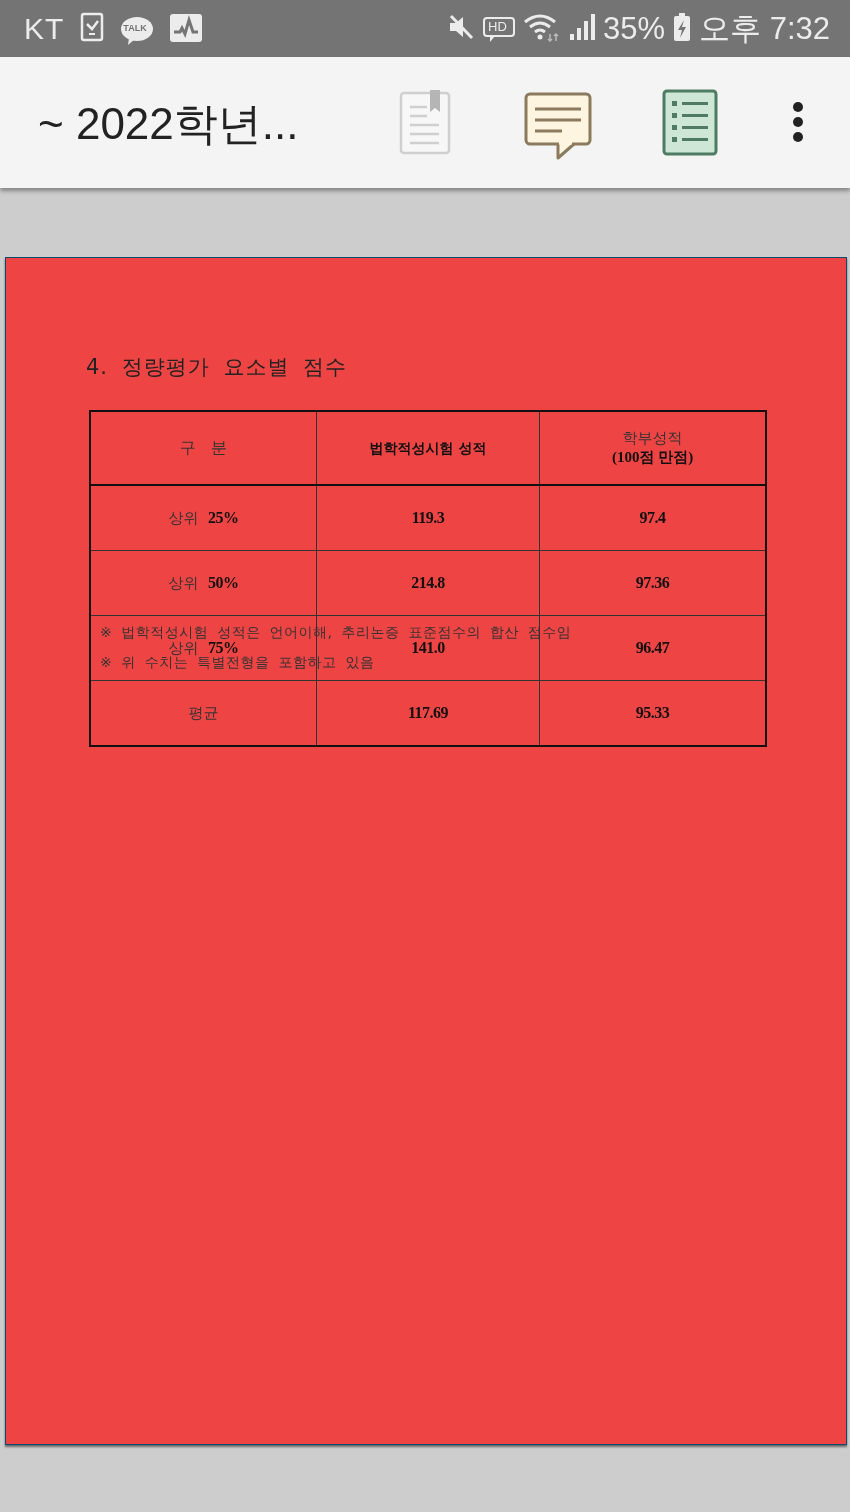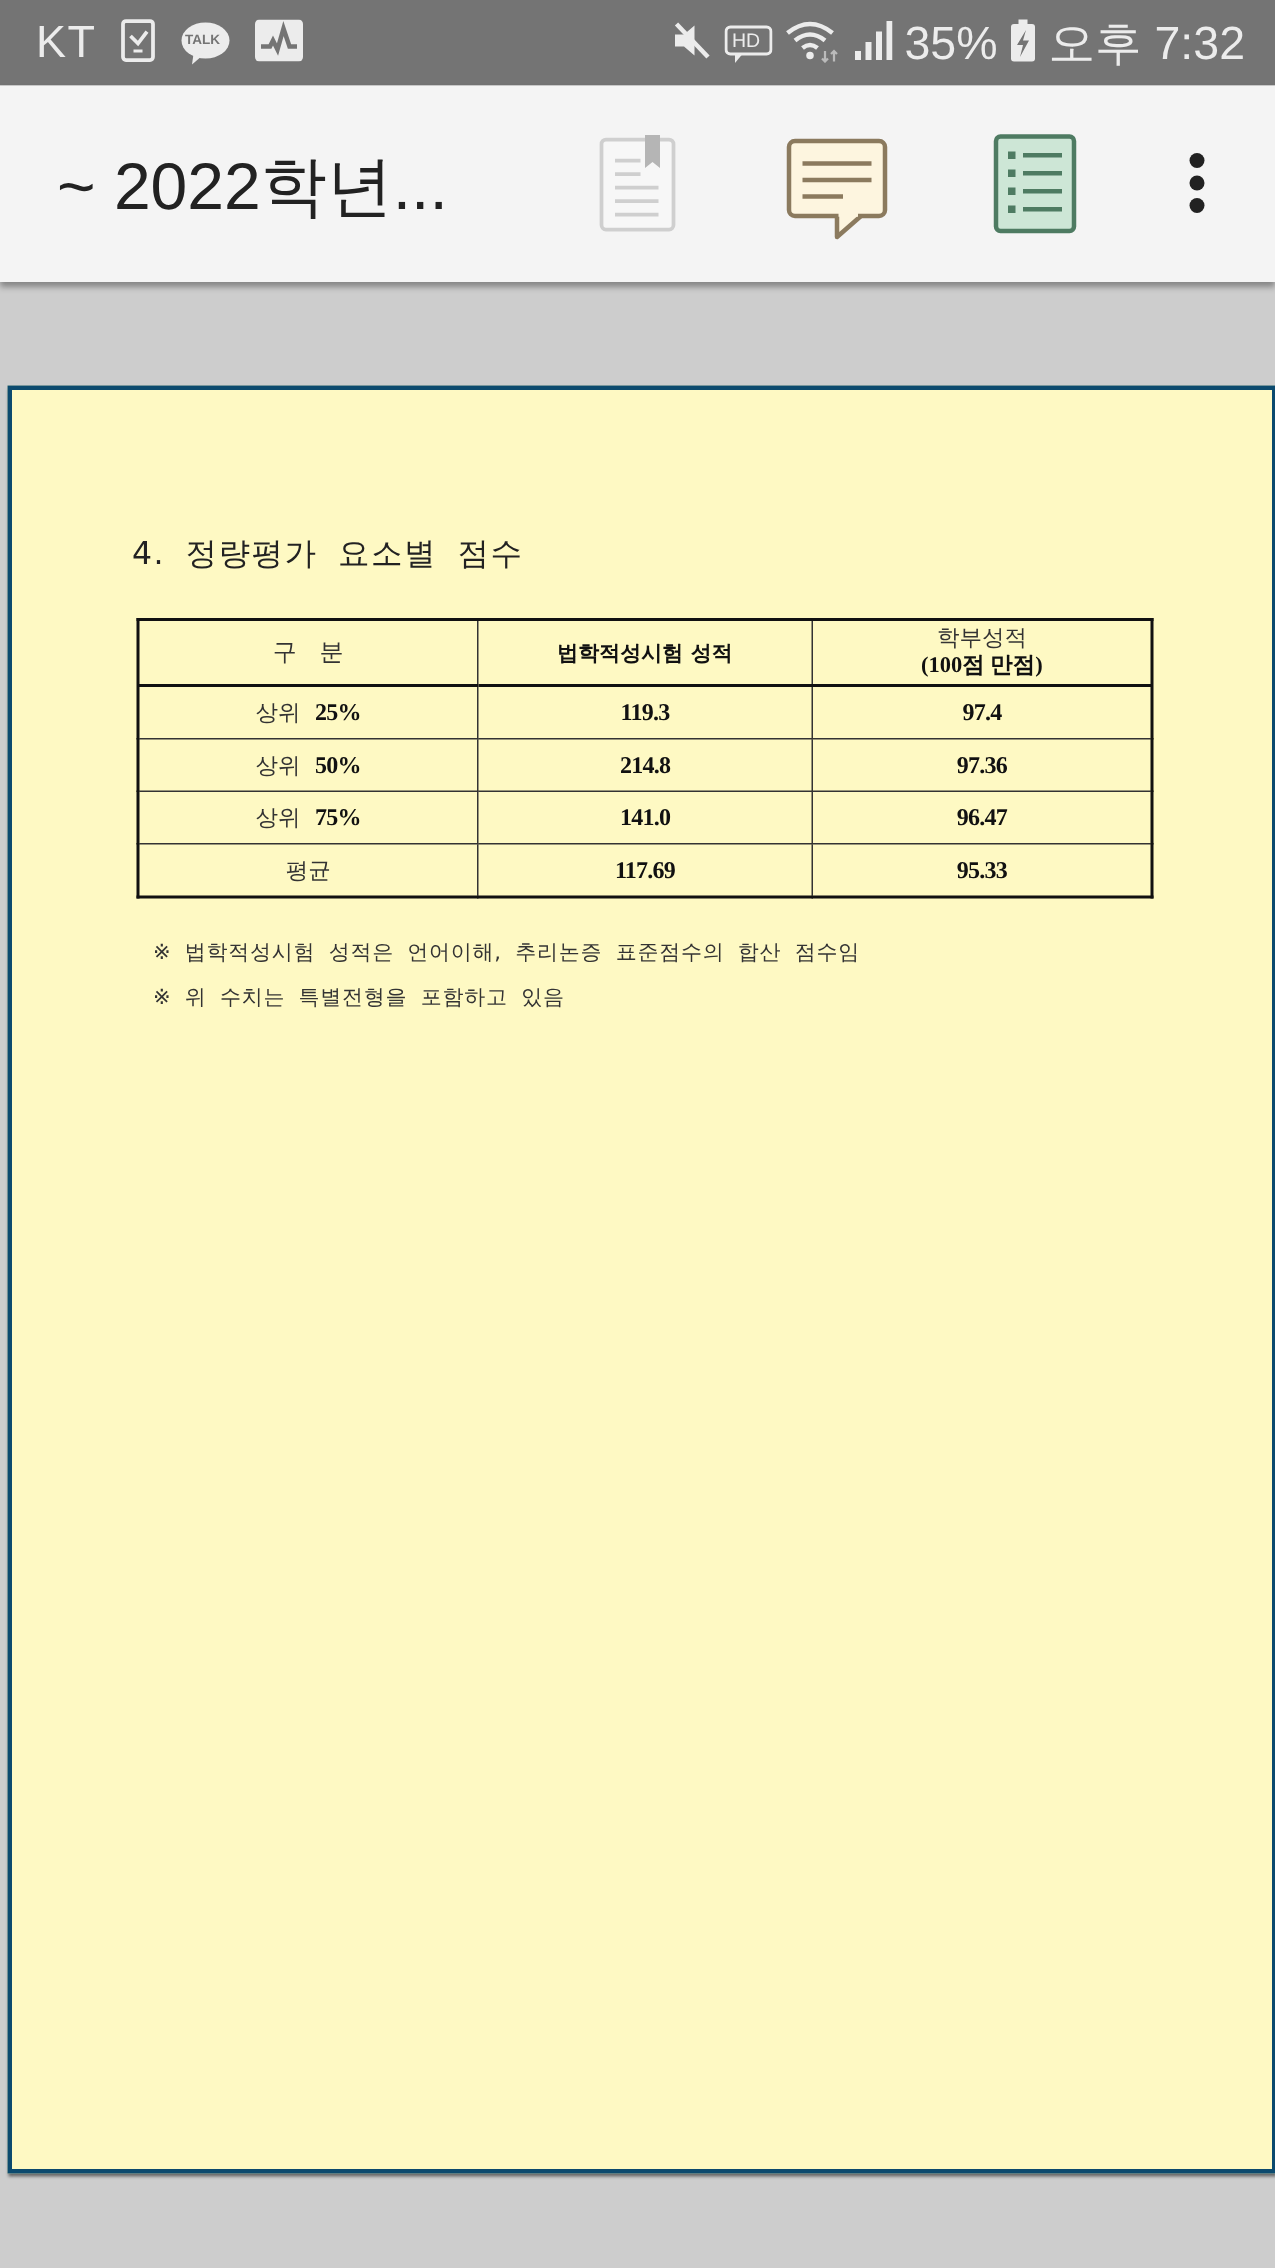--- a/index.html
+++ b/index.html
@@ -1,29 +1,29 @@
 <!DOCTYPE html>
 <html><head>
 <meta charset="utf-8">
 <style>
   html, body { margin:0; padding:0; }
   body { width:850px; height:1512px; overflow:hidden; background:#cdcdcd; font-family:"DejaVu Sans", sans-serif; position:relative; }
   .statusbar { position:absolute; left:0; top:0; width:850px; height:57px; background:#747474; color:#ececec; display:flex; align-items:center; }
-  .sb-left { display:flex; align-items:center; padding-left:24px; gap:16px; }
+  .sb-left { display:flex; align-items:flex-end; padding-left:24px; gap:16px; }
   .sb-carrier { font-family:"Liberation Sans", sans-serif; font-size:30px; letter-spacing:1px; }
   .sb-right { margin-left:auto; display:flex; align-items:center; gap:8px; padding-right:20px; }
   .sb-text { font-family:"Liberation Sans", sans-serif; font-size:31px; }
   .appbar { position:absolute; left:0; top:57px; width:850px; height:131px; background:#f4f4f4; box-shadow:0 3px 4px rgba(0,0,0,0.35); z-index:2; }
   .app-title { position:absolute; left:38px; top:38px; font-family:"Liberation Sans", sans-serif; font-weight:normal; font-size:44px; color:#222; white-space:nowrap; }
   .ab-icon { position:absolute; }
   .viewer { position:absolute; left:0; top:188px; width:850px; height:1324px; background:#cdcdcd; }
-  .page { position:absolute; left:5px; top:69px; width:840px; height:1186px; background:#fef9c3; border:3px solid #0c4a6e; box-shadow:0 2px 2px rgba(0,0,0,0.5); }
+  .page { position:absolute; left:5px; top:69px; width:840px; height:1186px; background:#ef4444; border:1px solid #0c4a6e; box-shadow:0 2px 2px rgba(0,0,0,0.5); }
   .section-title { position:absolute; left:80px; top:95px; font-size:21px; color:#222; letter-spacing:1px; word-spacing:6px; }
   table.scores { position:absolute; left:83px; top:152px; width:678px; border-collapse:collapse; border:2px solid #111; font-family:"DejaVu Serif", serif; }
-  table.scores th, table.scores td { border:1px solid #333; text-align:center; color:#111; padding:0; }
+  table.scores th, table.scores td { border:1px solid #333; text-align:center; color:#111; padding:15px; }
   table.scores thead th { height:42px; font-size:15px; font-weight:normal; border-bottom:2px solid #111; }
   table.scores thead th.col-b { font-weight:bold; font-size:15px; }
   table.scores tbody td { height:34px; font-size:15px; }
   .num { font-family:"Liberation Serif", serif; font-weight:bold; font-size:16px; letter-spacing:-0.5px;margin-top:31px; }
   .lbl { font-family:"DejaVu Sans", sans-serif; font-size:15px; color:#333; }
   .note { position:absolute; left:94px; font-size:14px; color:#333; word-spacing:4px; letter-spacing:0.5px; }
 </style>
 </head>
 <body>
 

